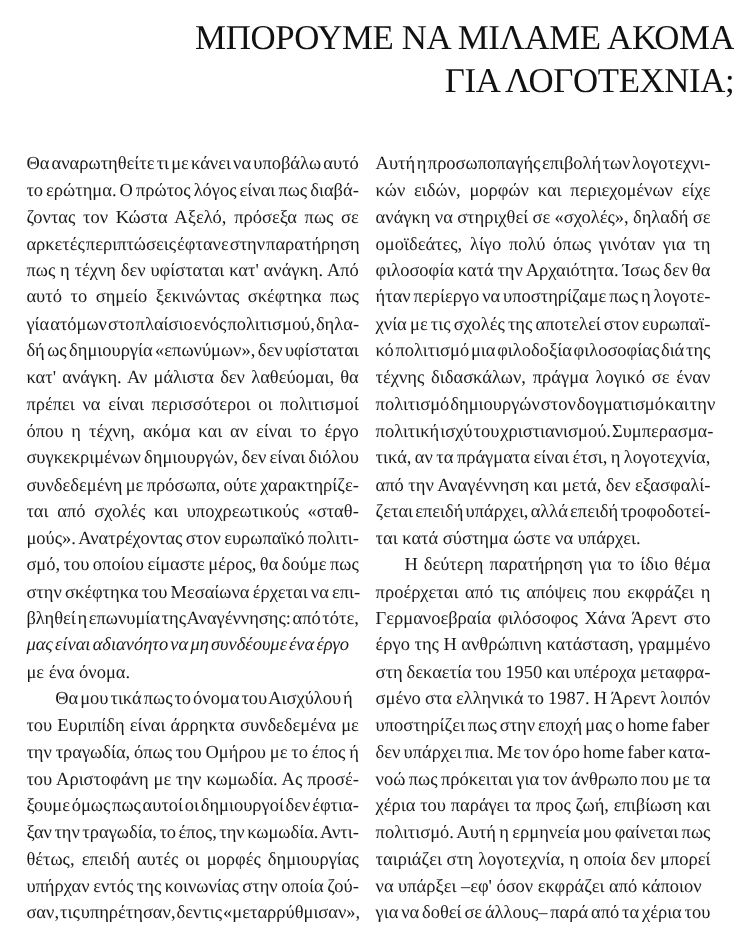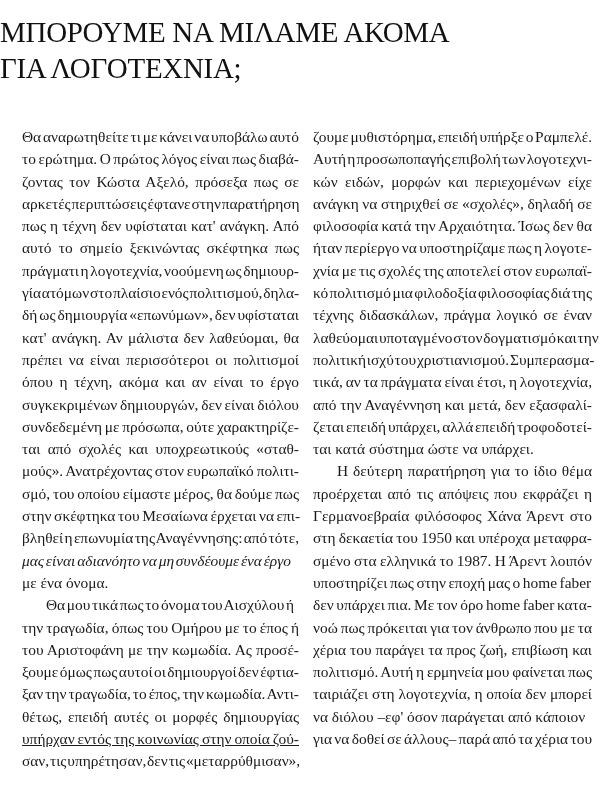--- a/index.html
+++ b/index.html
@@ -1,18 +1,18 @@
 <!DOCTYPE html>
 <html><head>
 <meta charset="utf-8">
 <style>
   html, body { margin: 0; padding: 0; background: #ffffff; }
   body { width: 612px; height: 790px; overflow: hidden; position: relative;
          font-family: "Liberation Serif", "DejaVu Serif", serif; color: #1a1a1a; }
-  .title { position: absolute; top: 14px; left: 0; width: 612px; text-align: left;
+  .title { position: absolute; top: 14px; left: 0; width: 612px; text-align: right;
            font-size: 29px; line-height: 36px; letter-spacing: -0.3px; font-weight: normal; margin: 0; color: #111; }
   .col { position: absolute; top: 126px; width: 277px; font-size: 15.4px; line-height: 22.3px; }
   .col.left { left: 22px; }
   .col.right { left: 313px; width: 279px; }
   .line { display: block; white-space: nowrap; text-align: justify; text-align-last: justify; height: 22.3px; overflow: visible; }
   .line.last { text-align-last: left; }
   .line.indent { text-indent: 24px; }
 </style>
 </head>
 <body>
@@ -22,66 +22,67 @@
   <span>ΓΙΑ ΛΟΓΟΤΕΧΝΙΑ;</span>
 </h1>
 
 <div class="col left" id="col-left">
     <span class="line" style="word-spacing: -2.04464px; text-align-last: left;">Θα αναρωτηθείτε τι με κάνει να υποβάλω αυτό</span>
     <span class="line" style="word-spacing: -1.3058px; text-align-last: left;">το ερώτημα. Ο πρώτος λόγος είναι πως διαβά-</span>
     <span class="line">ζοντας τον Κώστα Αξελό, πρόσεξα πως σε</span>
     <span class="line" style="word-spacing: -3px; text-align-last: left;">αρκετές περιπτώσεις έφτανε στην παρατήρηση</span>
     <span class="line">πως η τέχνη δεν υφίσταται κατ' ανάγκη. Από</span>
     <span class="line">αυτό το σημείο ξεκινώντας σκέφτηκα πως</span>
-    <span class="line" style="word-spacing: -2.225px; text-align-last: left;">πράγματι η λογοτεχνία, νοούμενη ως δημιουρ-</span>
     <span class="line" style="word-spacing: -3px; text-align-last: left;">γία ατόμων στο πλαίσιο ενός πολιτισμού, δηλα-</span>
     <span class="line" style="word-spacing: -1.84688px; text-align-last: left;">δή ως δημιουργία «επωνύμων», δεν υφίσταται</span>
     <span class="line">κατ' ανάγκη. Αν μάλιστα δεν λαθεύομαι, θα</span>
     <span class="line">πρέπει να είναι περισσότεροι οι πολιτισμοί</span>
     <span class="line">όπου η τέχνη, ακόμα και αν είναι το έργο</span>
     <span class="line" style="word-spacing: -1.10156px; text-align-last: left;">συγκεκριμένων δημιουργών, δεν είναι διόλου</span>
     <span class="line" style="word-spacing: -1.10547px; text-align-last: left;">συνδεδεμένη με πρόσωπα, ούτε χαρακτηρίζε-</span>
     <span class="line">ται από σχολές και υποχρεωτικούς «σταθ-</span>
     <span class="line" style="word-spacing: -1.00391px; text-align-last: left;">μούς». Ανατρέχοντας στον ευρωπαϊκό πολιτι-</span>
     <span class="line" style="word-spacing: -0.964286px; text-align-last: left;">σμό, του οποίου είμαστε μέρος, θα δούμε πως</span>
     <span class="line" style="word-spacing: -1.23698px; text-align-last: left;">στην σκέφτηκα του Μεσαίωνα έρχεται να επι-</span>
     <span class="line" style="word-spacing: -2.50781px; text-align-last: left;">βληθεί η επωνυμία της Αναγέννησης: από τότε,</span>
     <span class="line" style="word-spacing: -2.04018px; text-align-last: left; font-style: italic;">μας είναι αδιανόητο να μη συνδέουμε ένα έργο</span>
     <span class="line last">με ένα όνομα.</span>
     <span class="line indent" style="word-spacing: -2.19727px; text-align-last: left;">Θα μου τικά πως το όνομα του Αισχύλου ή</span>
+    <span class="line">του Ευριπίδη είναι άρρηκτα συνδεδεμένα με</span>
     <span class="line" style="word-spacing: -0.675781px; text-align-last: left;">την τραγωδία, όπως του Ομήρου με το έπος ή</span>
     <span class="line">του Αριστοφάνη με την κωμωδία. Ας προσέ-</span>
     <span class="line" style="word-spacing: -2.40402px; text-align-last: left;">ξουμε όμως πως αυτοί οι δημιουργοί δεν έφτια-</span>
     <span class="line" style="word-spacing: -1.78795px; text-align-last: left;">ξαν την τραγωδία, το έπος, την κωμωδία. Αντι-</span>
     <span class="line">θέτως, επειδή αυτές οι μορφές δημιουργίας</span>
-    <span class="line" style="word-spacing: -0.859375px; text-align-last: left; text-decoration: underline;">υπήρχαν εντός της κοινωνίας στην οποία ζού-</span>
+    <span class="line" style="word-spacing: -0.859375px; text-align-last: left;">υπήρχαν εντός της κοινωνίας στην οποία ζού-</span>
     <span class="line" style="word-spacing: -3px; text-align-last: left;">σαν, τις υπηρέτησαν, δεν τις «μεταρρύθμισαν»,</span>
   </div>
 <div class="col right" id="col-right">
-    <span class="line" style="word-spacing: -2.1375px; text-align-last: left;">ζουμε μυθιστόρημα, επειδή υπήρξε ο Ραμπελέ.</span>
     <span class="line" style="word-spacing: -2.59687px; text-align-last: left;">Αυτή η προσωποπαγής επιβολή των λογοτεχνι-</span>
     <span class="line">κών ειδών, μορφών και περιεχομένων είχε</span>
     <span class="line" style="word-spacing: -0.226562px; text-align-last: left;">ανάγκη να στηριχθεί σε «σχολές», δηλαδή σε</span>
+    <span class="line">ομοϊδεάτες, λίγο πολύ όπως γινόταν για τη</span>
     <span class="line" style="word-spacing: -0.684896px; text-align-last: left;">φιλοσοφία κατά την Αρχαιότητα. Ίσως δεν θα</span>
     <span class="line" style="word-spacing: -1.42708px; text-align-last: left;">ήταν περίεργο να υποστηρίζαμε πως η λογοτε-</span>
     <span class="line" style="word-spacing: -1.18304px; text-align-last: left;">χνία με τις σχολές της αποτελεί στον ευρωπαϊ-</span>
     <span class="line" style="word-spacing: -2.40625px; text-align-last: left;">κό πολιτισμό μια φιλοδοξία φιλοσοφίας διά της</span>
     <span class="line">τέχνης διδασκάλων, πράγμα λογικό σε έναν</span>
-    <span class="line" style="word-spacing: -3px; text-align-last: left;">λαθεύομαι υποταγμένο στον δογματισμό και την</span>
+    <span class="line" style="word-spacing: -3px; text-align-last: left;">πολιτισμό δημιουργών στον δογματισμό και την</span>
     <span class="line" style="word-spacing: -3px; text-align-last: left;">πολιτική ισχύ του χριστιανισμού. Συμπερασμα-</span>
     <span class="line" style="word-spacing: -0.977679px; text-align-last: left;">τικά, αν τα πράγματα είναι έτσι, η λογοτεχνία,</span>
     <span class="line" style="word-spacing: -0.104167px; text-align-last: left;">από την Αναγέννηση και μετά, δεν εξασφαλί-</span>
     <span class="line" style="word-spacing: -2.04375px; text-align-last: left;">ζεται επειδή υπάρχει, αλλά επειδή τροφοδοτεί-</span>
     <span class="line last">ται κατά σύστημα ώστε να υπάρχει.</span>
     <span class="line indent">Η δεύτερη παρατήρηση για το ίδιο θέμα</span>
     <span class="line">προέρχεται από τις απόψεις που εκφράζει η</span>
     <span class="line">Γερμανοεβραία φιλόσοφος Χάνα Άρεντ στο</span>
+    <span class="line" style="word-spacing: -0.05625px; text-align-last: left;">έργο της Η ανθρώπινη κατάσταση, γραμμένο</span>
     <span class="line" style="word-spacing: -0.580729px; text-align-last: left;">στη δεκαετία του 1950 και υπέροχα μεταφρα-</span>
     <span class="line" style="word-spacing: -0.448661px; text-align-last: left;">σμένο στα ελληνικά το 1987. Η Άρεντ λοιπόν</span>
     <span class="line" style="word-spacing: -1.34598px; text-align-last: left;">υποστηρίζει πως στην εποχή μας ο home faber</span>
     <span class="line" style="word-spacing: -1.2207px; text-align-last: left;">δεν υπάρχει πια. Με τον όρο home faber κατα-</span>
     <span class="line" style="word-spacing: -1.00391px; text-align-last: left;">νοώ πως πρόκειται για τον άνθρωπο που με τα</span>
     <span class="line">χέρια του παράγει τα προς ζωή, επιβίωση και</span>
     <span class="line" style="word-spacing: -1.01562px; text-align-last: left;">πολιτισμό. Αυτή η ερμηνεία μου φαίνεται πως</span>
     <span class="line" style="word-spacing: -0.0182292px; text-align-last: left;">ταιριάζει στη λογοτεχνία, η οποία δεν μπορεί</span>
-    <span class="line" style="word-spacing: -0.101562px; text-align-last: left;">να διόλου –εφ' όσον παράγεται από κάποιον</span>
+    <span class="line" style="word-spacing: -0.101562px; text-align-last: left;">να υπάρξει –εφ' όσον εκφράζει από κάποιον</span>
     <span class="line" style="word-spacing: -1.49653px; text-align-last: left;">για να δοθεί σε άλλους– παρά από τα χέρια του</span>
   </div>
 
 </body></html>

